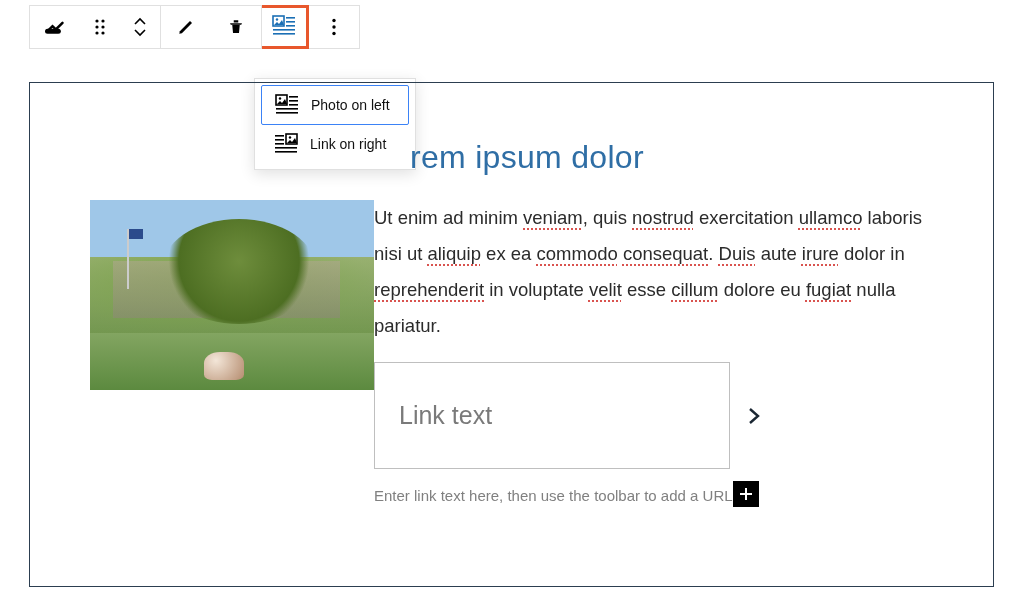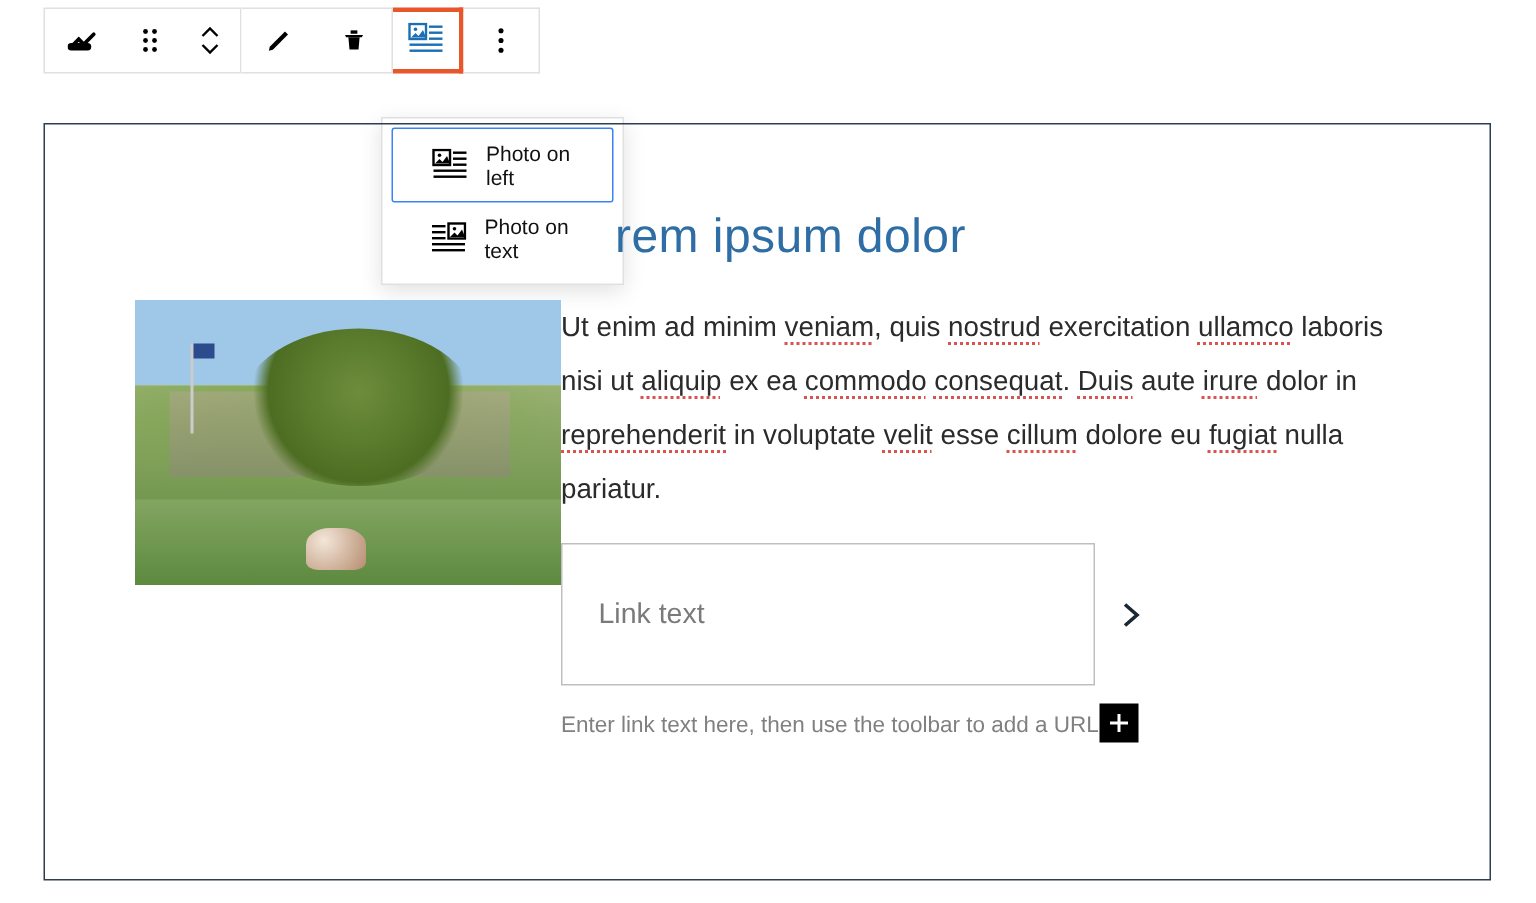--- a/index.html
+++ b/index.html
@@ -10,42 +10,42 @@
   .tool-group { display: flex; border: 1px solid #e0e0e0; background: #fff; }
   .tool-group + .tool-group { border-left: none; }
   .tool-btn { width: 50px; height: 42px; display: flex; align-items: center; justify-content: center; cursor: pointer; }
   .tool-btn.narrow { width: 40px; }
   .tool-btn svg { display: block; }
   .highlight-box { border: 3px solid #e8572c; }
   .highlight-box .tool-btn { width: 44px; height: 36px; }
 
   
   .dropdown { position: absolute; top: 78px; left: 254px; width: 162px; border: 1px solid #e0e0e0; background: #fff; box-shadow: 0 4px 14px rgba(0,0,0,0.12); padding: 6px; }
-  .dd-item { display: flex; align-items: center; gap: 12px; padding: 8px 26px; font-size: 14px; color: #111; cursor: pointer; border-radius: 2px; }
+  .dd-item { display: flex; align-items: center; gap: 12px; padding: 8px 13px; font-size: 14px; color: #111; cursor: pointer; border-radius: 2px; }
   .dd-item.selected { border: 1.5px solid #3b82f6; }
   .dd-item svg { flex: 0 0 auto; }
 
   
   .canvas { position: absolute; top: 82px; left: 29px; width: 965px; height: 505px; border: 1px solid #2c3e50; padding: 56px 60px 34px 60px; }
   .title { color: #2f6ea5; font-size: 32px; font-weight: 400; margin-left: 320px; letter-spacing: 0.3px; }
 
   .row { display: flex; margin-top: 24px; }
   .photo { width: 284px; height: 190px; background: linear-gradient(to bottom, #9fc7e8 0%, #9fc7e8 30%, #b7c98f 30%, #5c8a3f 100%); position: relative; overflow: hidden; }
   .photo::before { content:""; position:absolute; top:30%; left:0; right:0; height:40%; background: radial-gradient(ellipse at 40% 30%, rgba(120,160,70,0.9), rgba(80,120,40,0.3) 70%); }
   .photo .bldg { position:absolute; top:32%; left:8%; width:80%; height:30%; background: linear-gradient(#b0a78f,#8e8878); opacity:0.55; }
   .photo .tree { position:absolute; top:10%; left:25%; width:55%; height:55%; background: radial-gradient(circle at 50% 40%, #6e8d3c 0%, #4d6e22 60%, transparent 70%); border-radius:50%; }
   .photo .flag { position:absolute; top:15%; left:13%; width:2px; height:60px; background:#ccc; }
   .photo .flag::after { content:""; position:absolute; top:0; left:2px; width:14px; height:10px; background:#2b4b8c; }
   .photo .ppl { position:absolute; bottom:10px; left:40%; width:40px; height:28px; background: radial-gradient(circle at 30% 30%, #f3e6d8, #b58c6f); border-radius:40% 40% 20% 20%; }
 
   .content { flex: 1; color: #2b2b2b; font-size: 18.5px; line-height: 1.95; font-weight: 300; }
   .sp { text-decoration: underline dotted #d9534f; text-decoration-thickness: 1.5px; text-underline-offset: 4px; }
 
   .link-row { display: flex; align-items: stretch; margin-top: 18px; }
-  .link-input { flex: 0 0 356px; border: 1px solid #bfbfbf; padding: 28px 24px; font-size: 19px; color: #7a7a7a; font-weight: 300; background:#fff; cursor:text; }
+  .link-input { flex: 0 0 356px; border: 1px solid #bfbfbf; padding: 28px 24px; font-size: 25px; color: #7a7a7a; font-weight: 300; background:#fff; cursor:text; }
   .chev { width: 48px; display:flex; align-items:center; justify-content:center; }
   .helper { display:flex; align-items:flex-start; margin-top: 12px; }
   .helper-text { color: #808080; font-size: 15px; }
   .plus-btn { width: 26px; height: 26px; background: #000; color: #fff; display: flex; align-items: center; justify-content: center; margin-left: 0px; font-size: 20px; cursor:pointer; }
 </style>
 </head>
 <body>
 
 <div class="toolbar">
   <div class="tool-group">
@@ -129,21 +129,21 @@
     <svg width="24" height="22" viewBox="0 0 24 22">
         <rect x="12" y="1" width="11" height="10" fill="none" stroke="#000" stroke-width="1.6"></rect>
         <circle cx="16" cy="4.5" r="1.2" fill="#000"></circle>
         <path d="M13 10l3-3 2 2 3-4 2 5z" fill="#000"></path>
         <rect x="1" y="2" width="9" height="1.6" fill="#000"></rect>
         <rect x="1" y="6" width="9" height="1.6" fill="#000"></rect>
         <rect x="1" y="10" width="9" height="1.6" fill="#000"></rect>
         <rect x="1" y="14" width="22" height="1.6" fill="#000"></rect>
         <rect x="1" y="18" width="22" height="1.6" fill="#000"></rect>
       </svg>
-    <span>Photo on text</span>
+    <span>Link on right</span>
   </div>
 </div>
 
 <div class="canvas">
   <div class="title">rem ipsum dolor</div>
   <div class="row">
     <div class="photo">
       <div class="bldg"></div>
         <div class="tree"></div>
         <div class="flag"></div>

